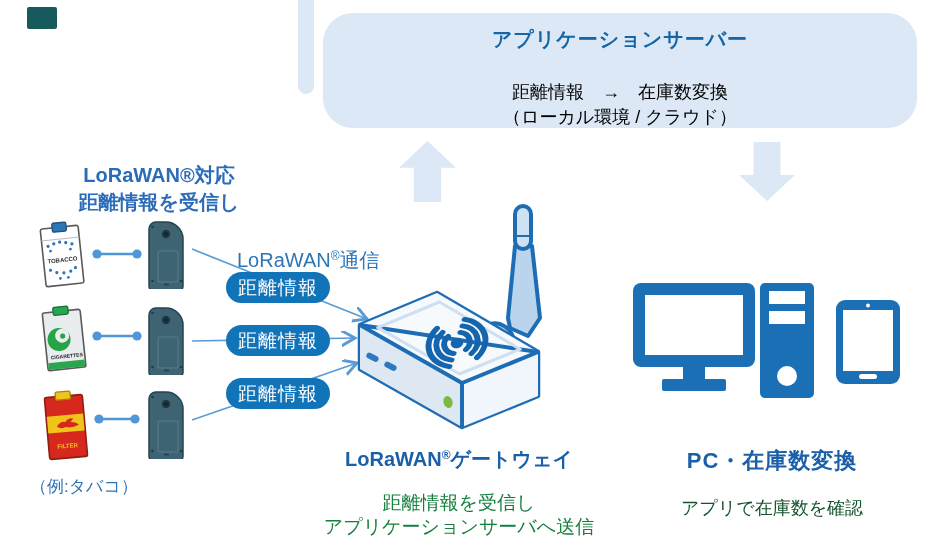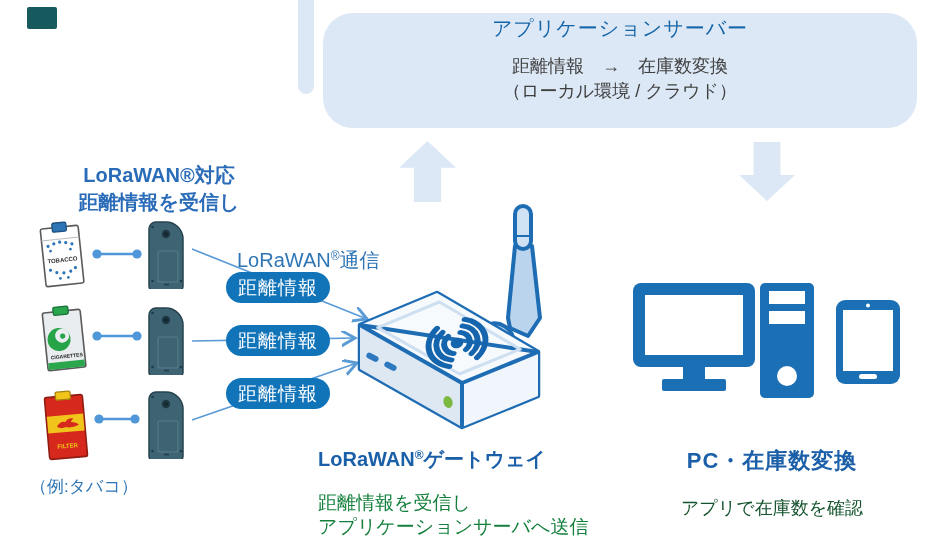--- a/index.html
+++ b/index.html
@@ -7,22 +7,22 @@
     position:relative;width:942px;height:559px;background:#ffffff;overflow:hidden;
     font-family:"Liberation Sans","DejaVu Sans",sans-serif;
   }
   .abs{position:absolute;}
 
   
   .server-panel{
     left:323px;top:13px;width:594px;height:115px;border-radius:30px;
     background:#dce8f5;text-align:center;z-index:1;
   }
-  .server-title{margin-top:2px;font-size:20px;font-weight:normal;color:#1565a9;letter-spacing:1px;}
-  .server-body{margin-top:12px;font-size:18px;color:#404040;line-height:25px;}
+  .server-title{margin-top:13px;font-size:20px;font-weight:bold;color:#1565a9;letter-spacing:1px;}
+  .server-body{margin-top:27px;font-size:18px;color:#000000;line-height:25px;}
 
   .edge-sliver{left:298px;top:0;width:16px;height:94px;background:#dce8f5;
     border-radius:0 0 9px 9px;z-index:0;}
   .corner-chip{left:27px;top:7px;width:30px;height:22px;background:#175a5e;border-radius:2px;z-index:1;}
 
   
   .block-arrow{background:#dce8f5;z-index:1;}
   .arrow-up{left:399px;top:141px;width:57px;height:61px;
     clip-path:polygon(50% 0%,100% 44%,74% 44%,74% 100%,26% 100%,26% 44%,0% 44%);}
   .arrow-down{left:739px;top:142px;width:56px;height:59px;
@@ -44,21 +44,21 @@
 
   
   .badge{
     left:226px;width:104px;height:31px;border-radius:16px;background:#1173b8;
     color:#ffffff;font-size:19px;font-weight:400;letter-spacing:1px;
     display:flex;align-items:center;justify-content:center;z-index:3;
   }
   .badge1{top:272px;} .badge2{top:325px;} .badge3{top:378px;}
 
   
-  .gateway-caption{left:318px;top:446px;width:282px;text-align:left;z-index:2;}
+  .gateway-caption{left:318px;top:446px;width:282px;text-align:center;z-index:2;}
   .gateway-title{font-size:20px;font-weight:bold;color:#1a5fa8;}
   .gateway-desc{margin-top:18px;font-size:19px;color:#15803d;line-height:24px;}
   .client-caption{left:628px;top:446px;width:288px;text-align:center;z-index:2;}
   .client-title{font-size:22px;font-weight:bold;color:#1a5fa8;letter-spacing:1px;}
   .client-desc{margin-top:20px;font-size:18px;color:#14532d;text-align:center;}
   .example-note{left:30px;top:475px;font-size:17px;color:#2e75b6;z-index:2;}
 </style>
 </head>
 <body>
 

